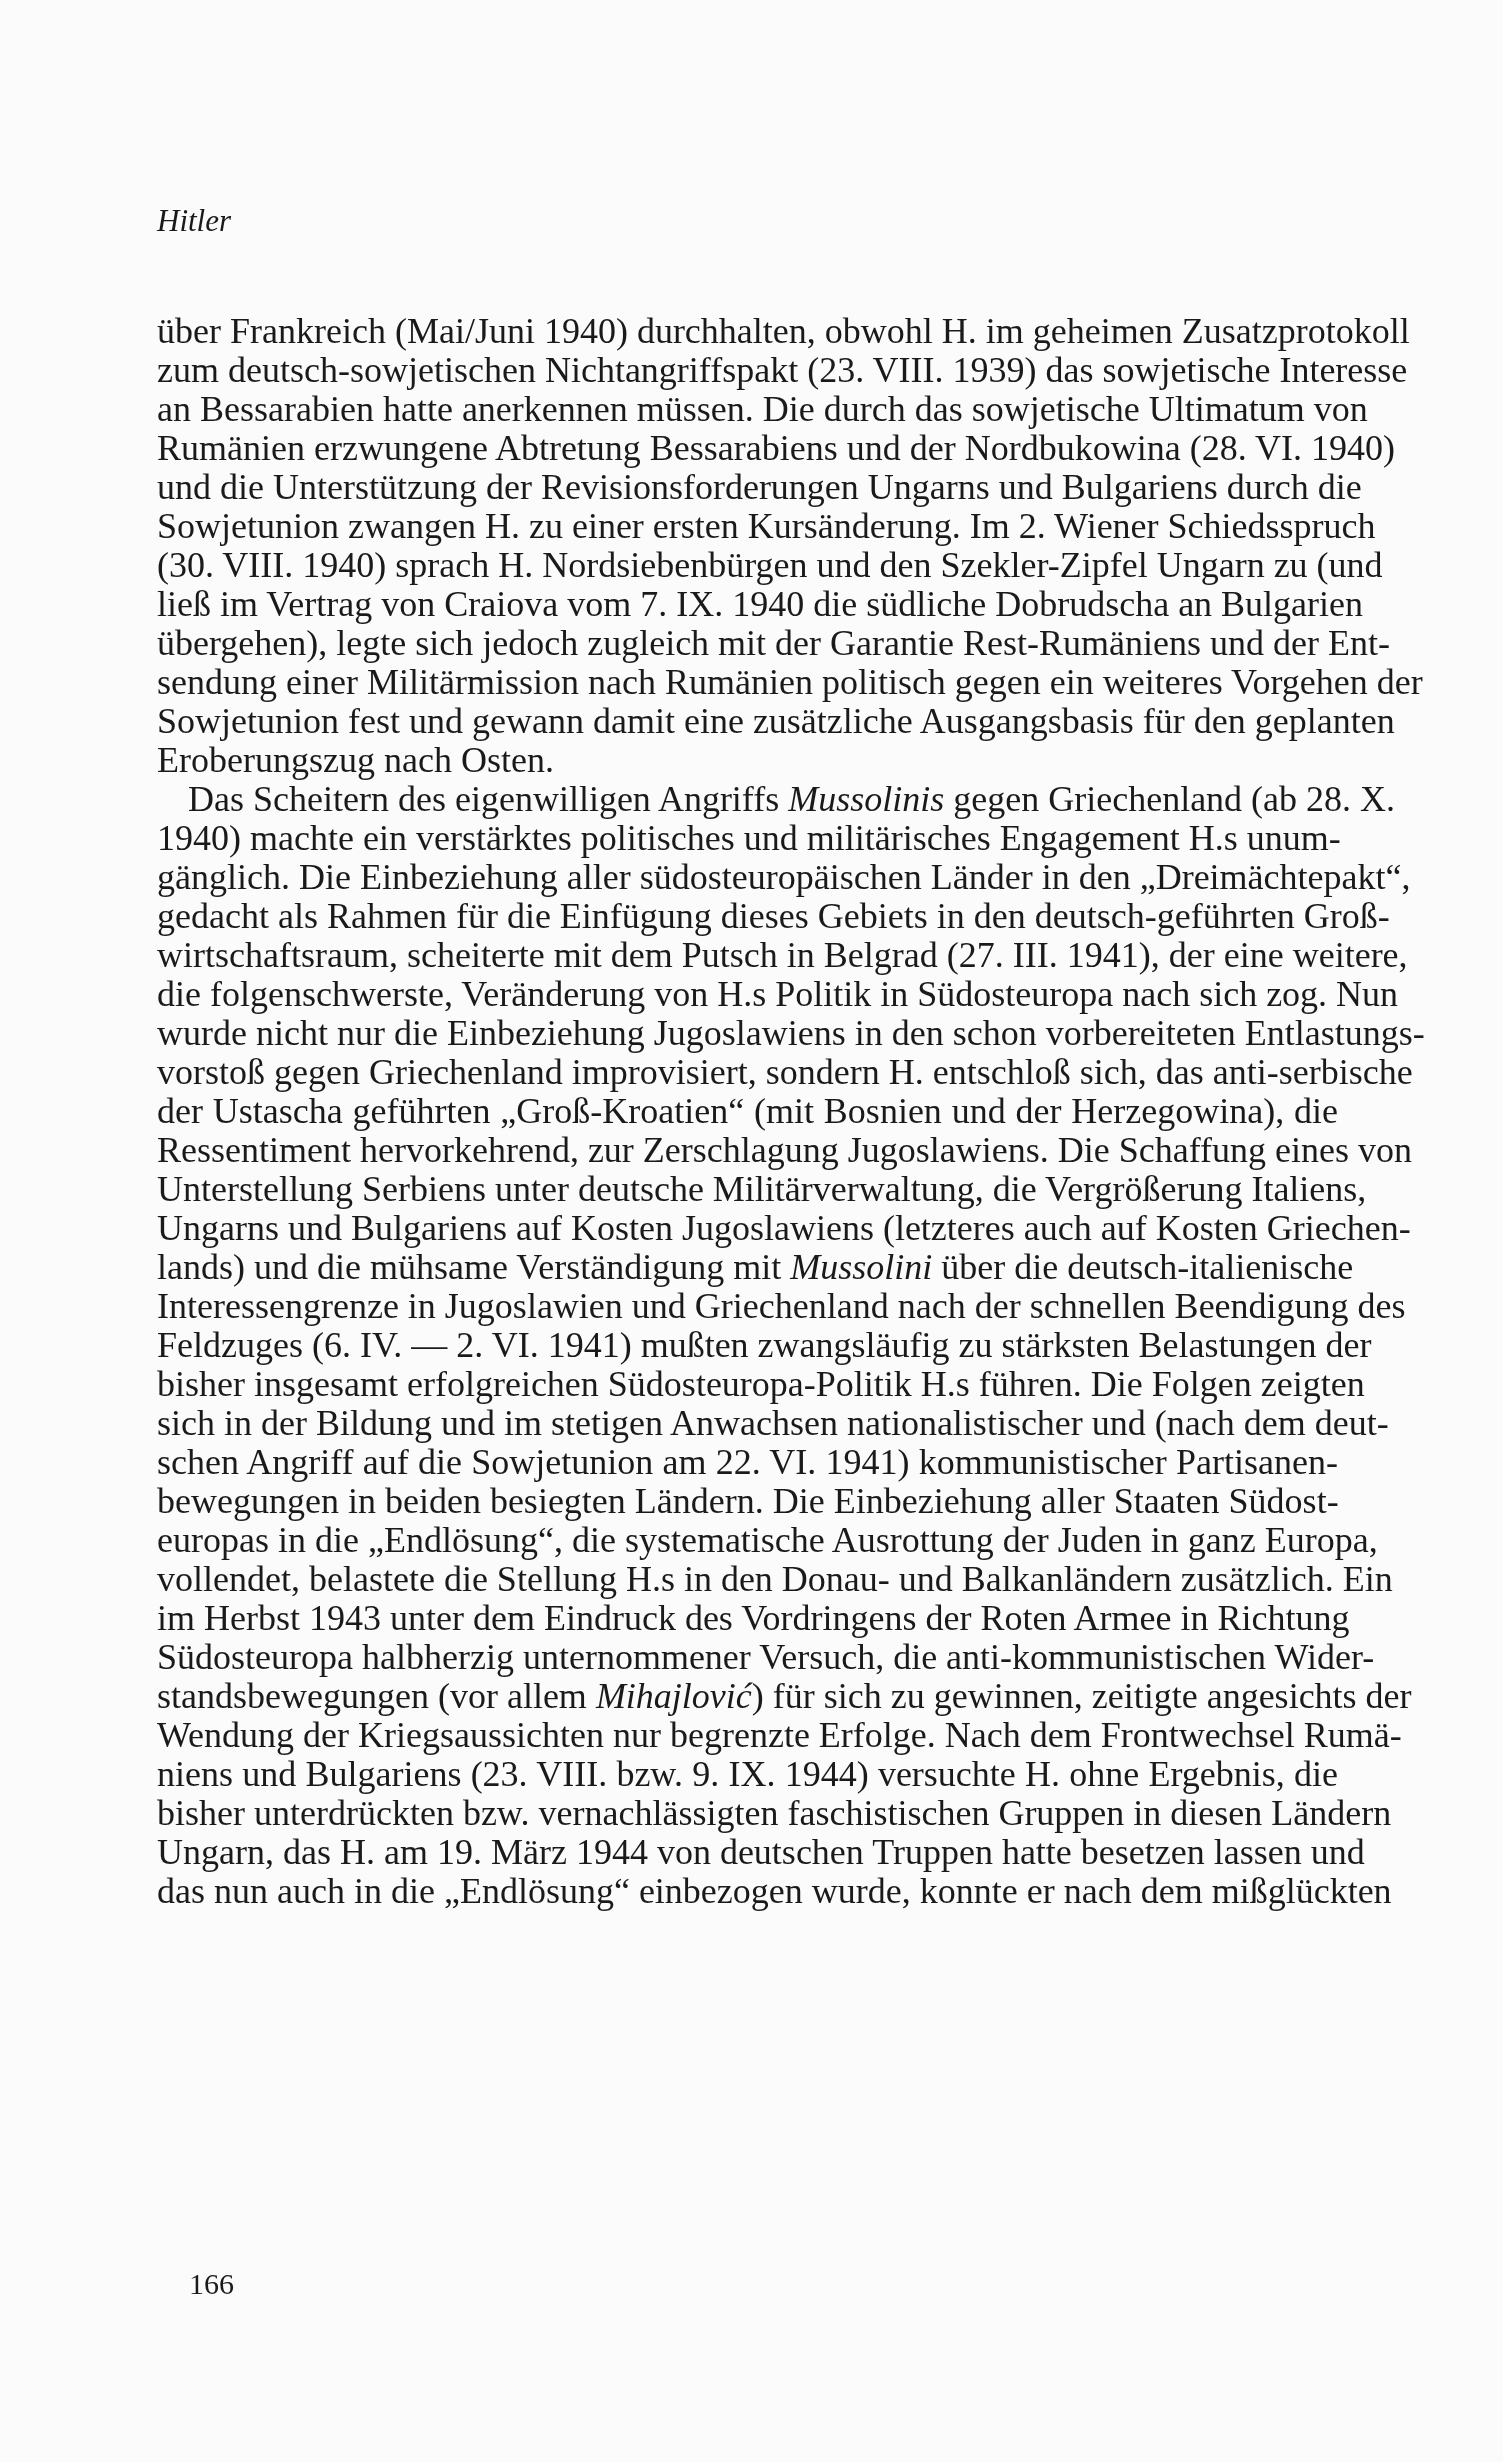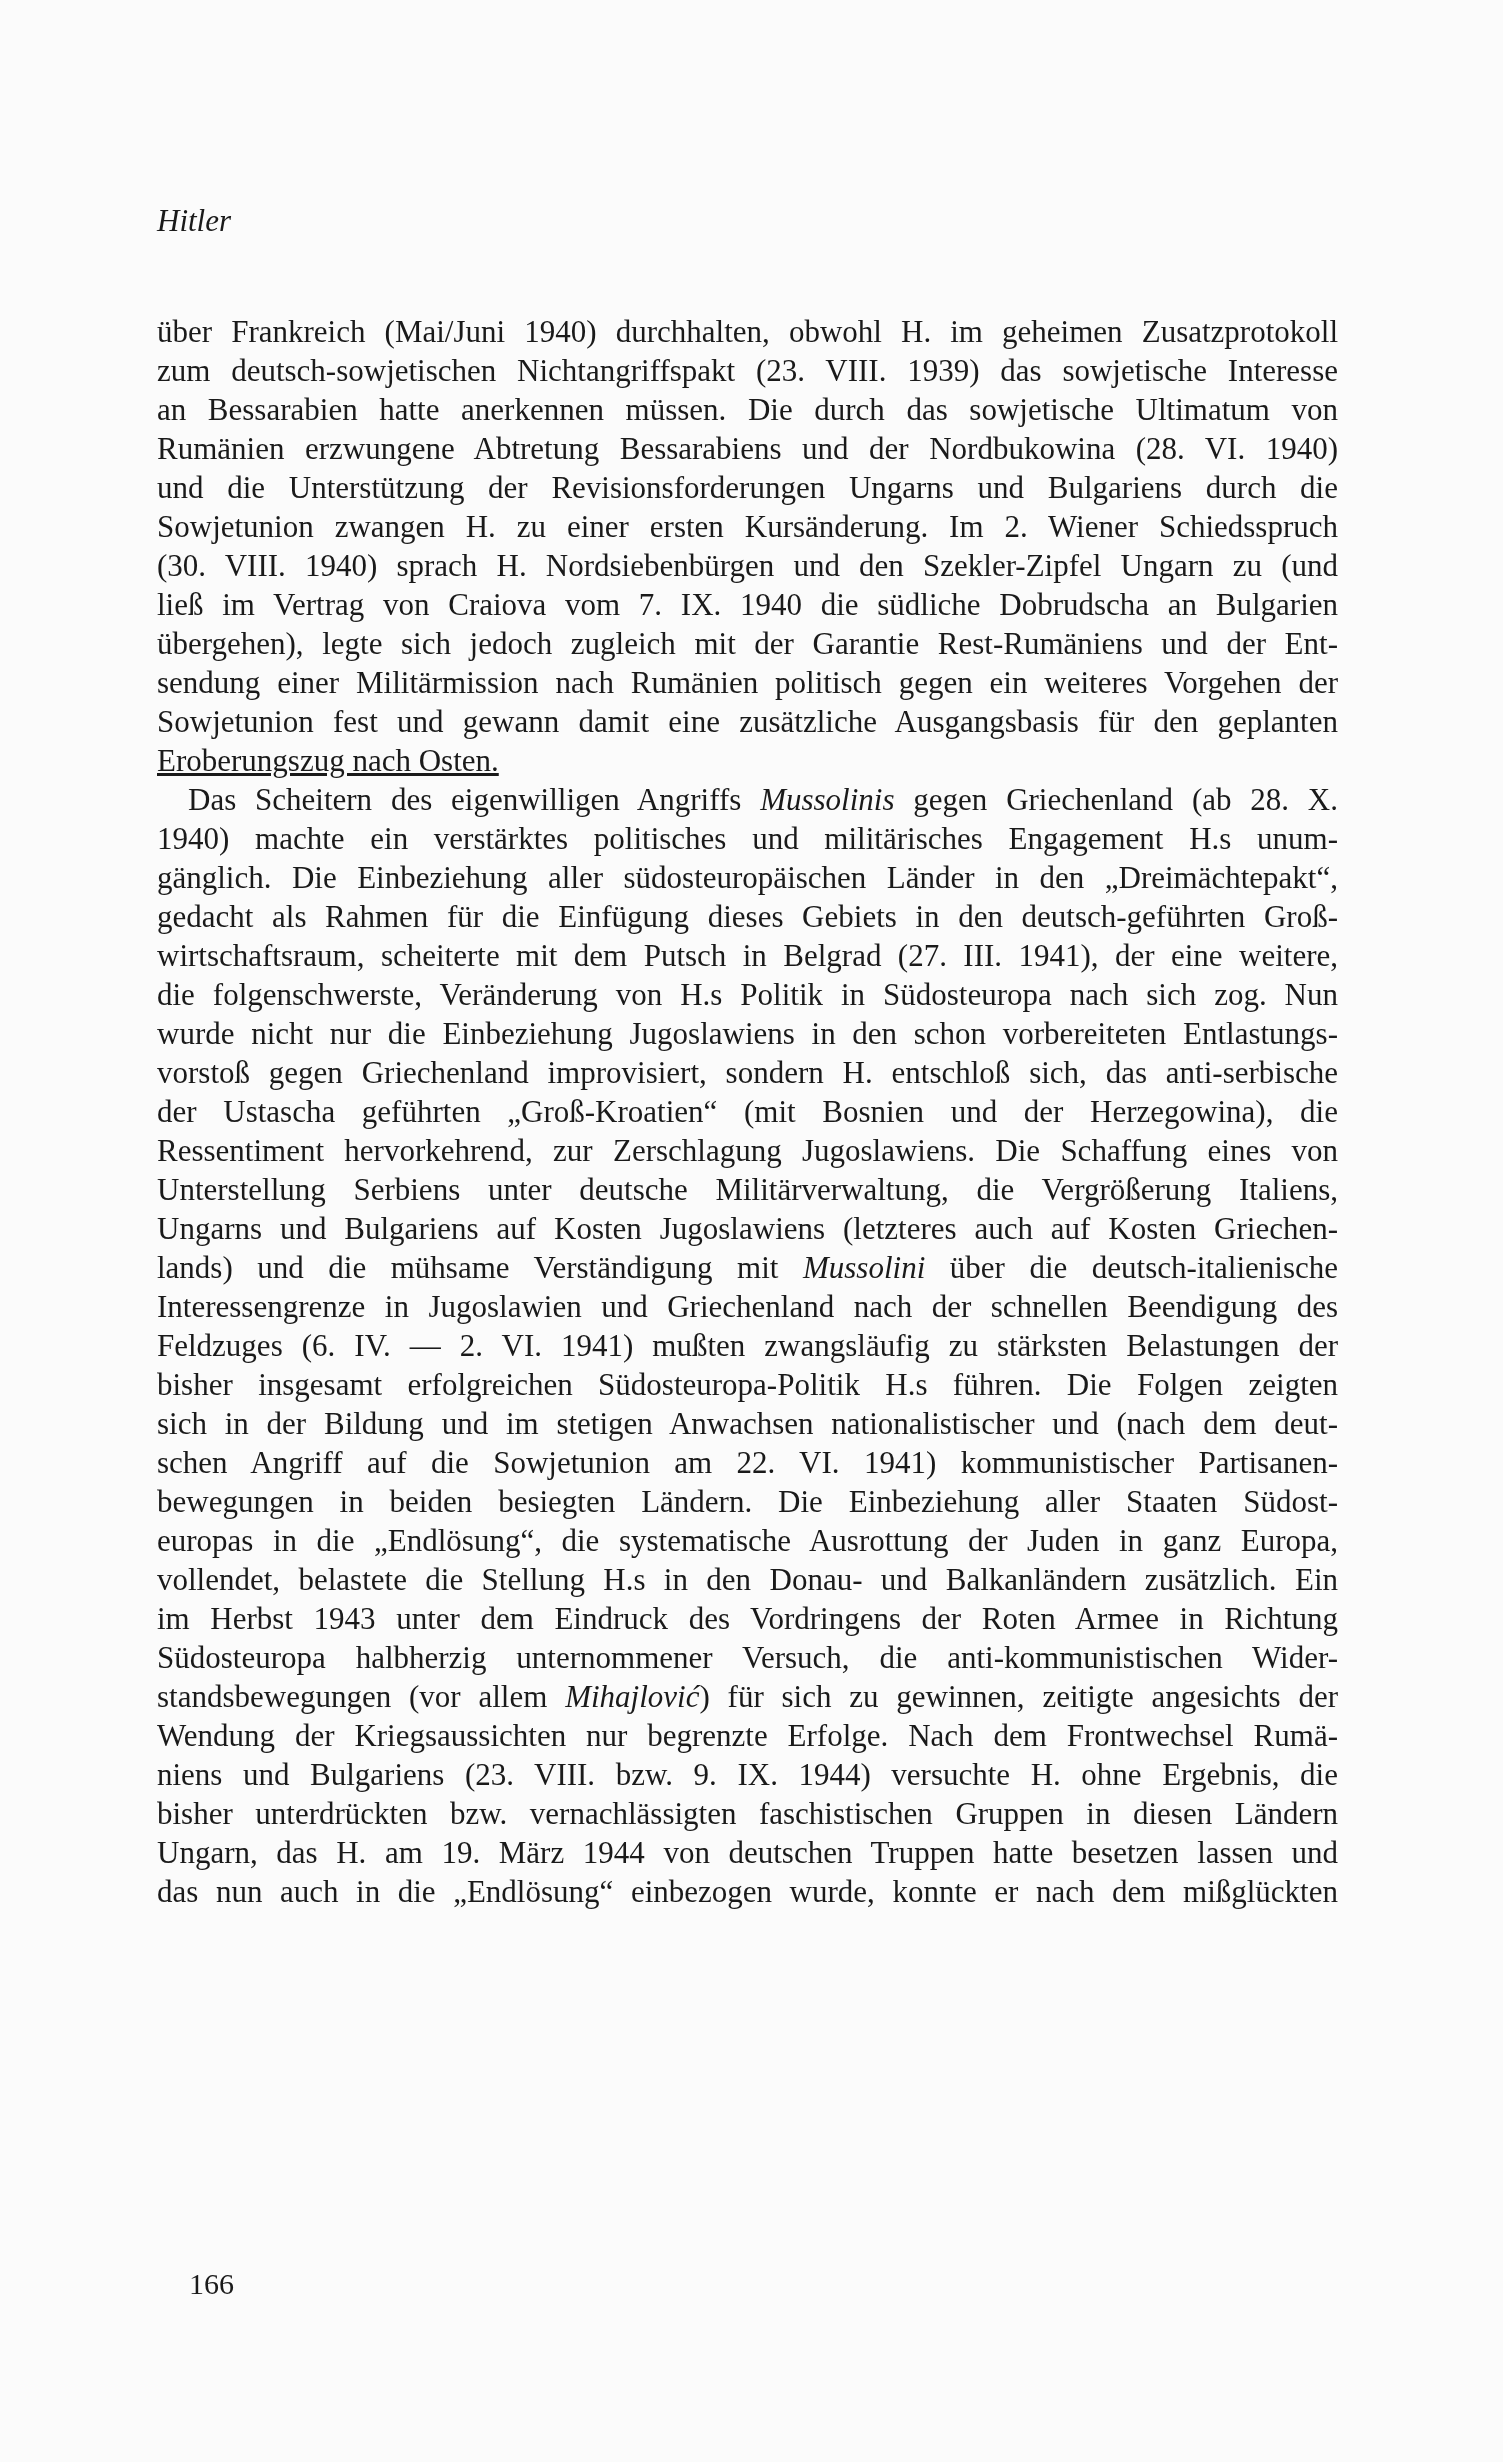--- a/index.html
+++ b/index.html
@@ -20,27 +20,27 @@
   }
   .text-block {
     position: absolute;
     left: 157px; top: 312px;
     width: 1181px;
   }
   .line {
     display: block;
     height: 39px;
     line-height: 39px;
-    font-size: 31px;
+    font-size: 36px;
     text-align: justify;
     text-align-last: justify;
     white-space: nowrap;
     overflow: visible;
   }
-  .line.last { text-align-last: left; text-decoration: underline; }
+  .line.last { text-align-last: left; }
   .line.indent { padding-left: 31px; }
   .line em { font-style: italic; }
   .page-number {
     position: absolute;
     left: 157px; top: 2265px;
     font-size: 30px;
     line-height: 38px;
     margin-left: 32px;
   }
 </style>

